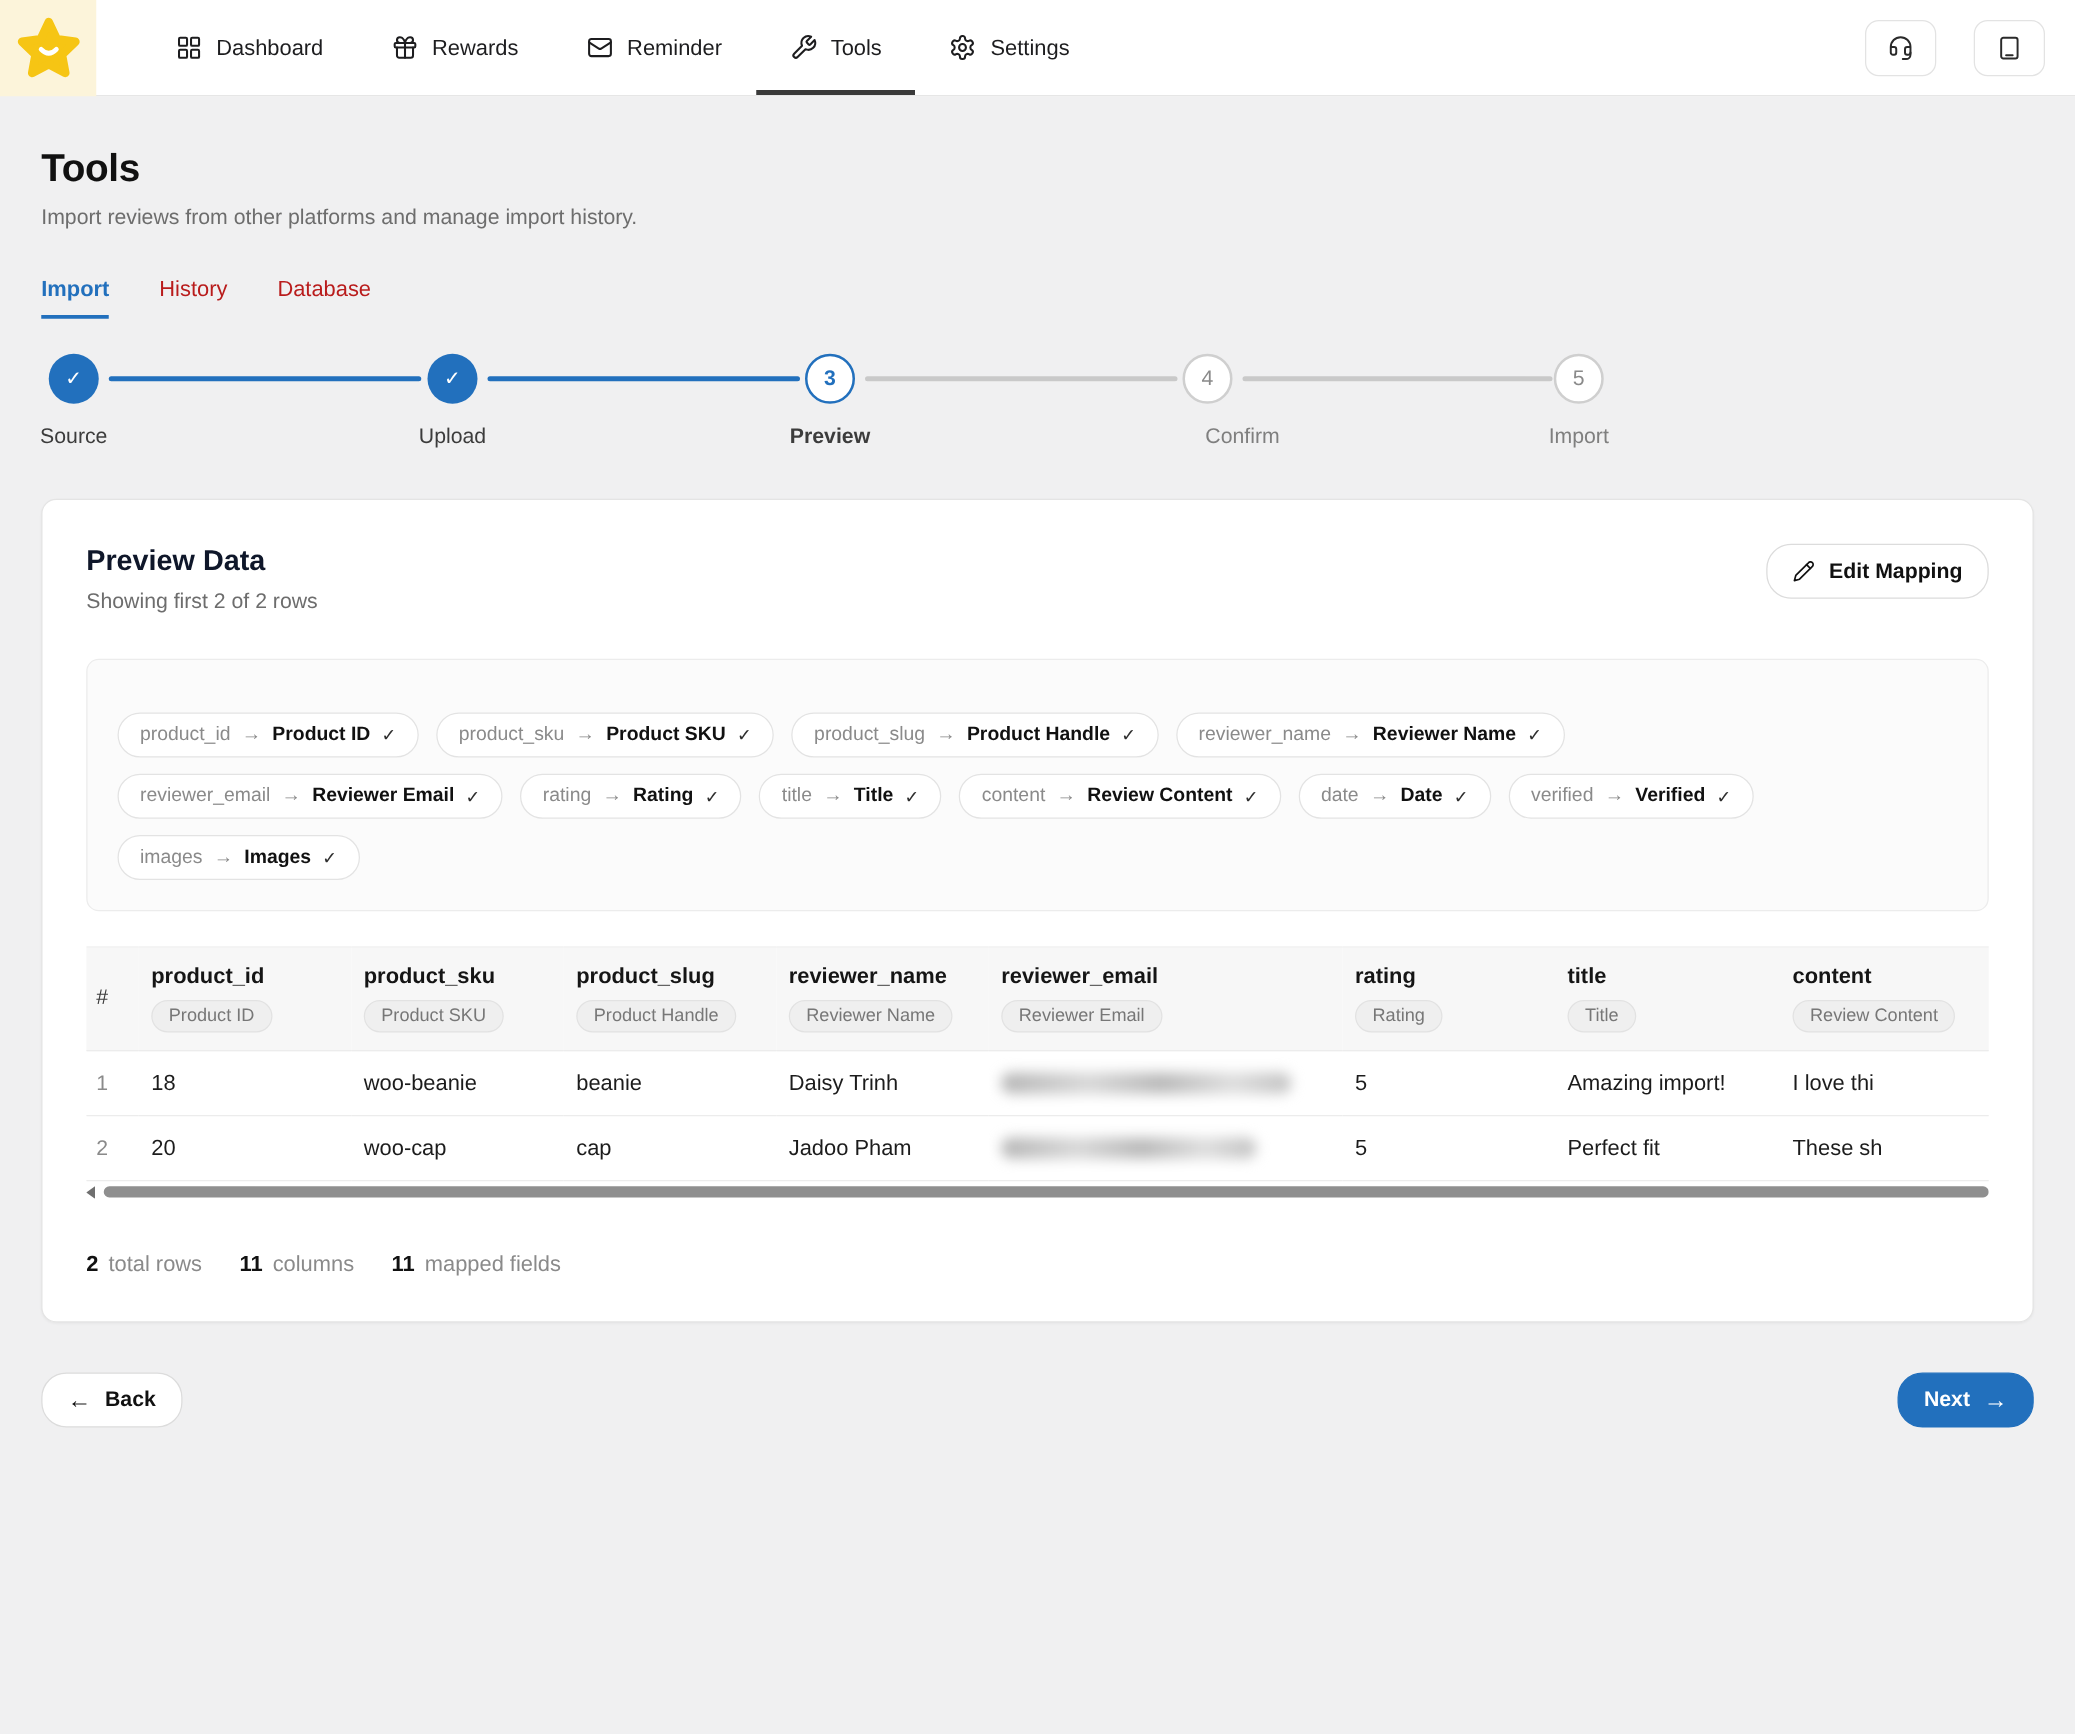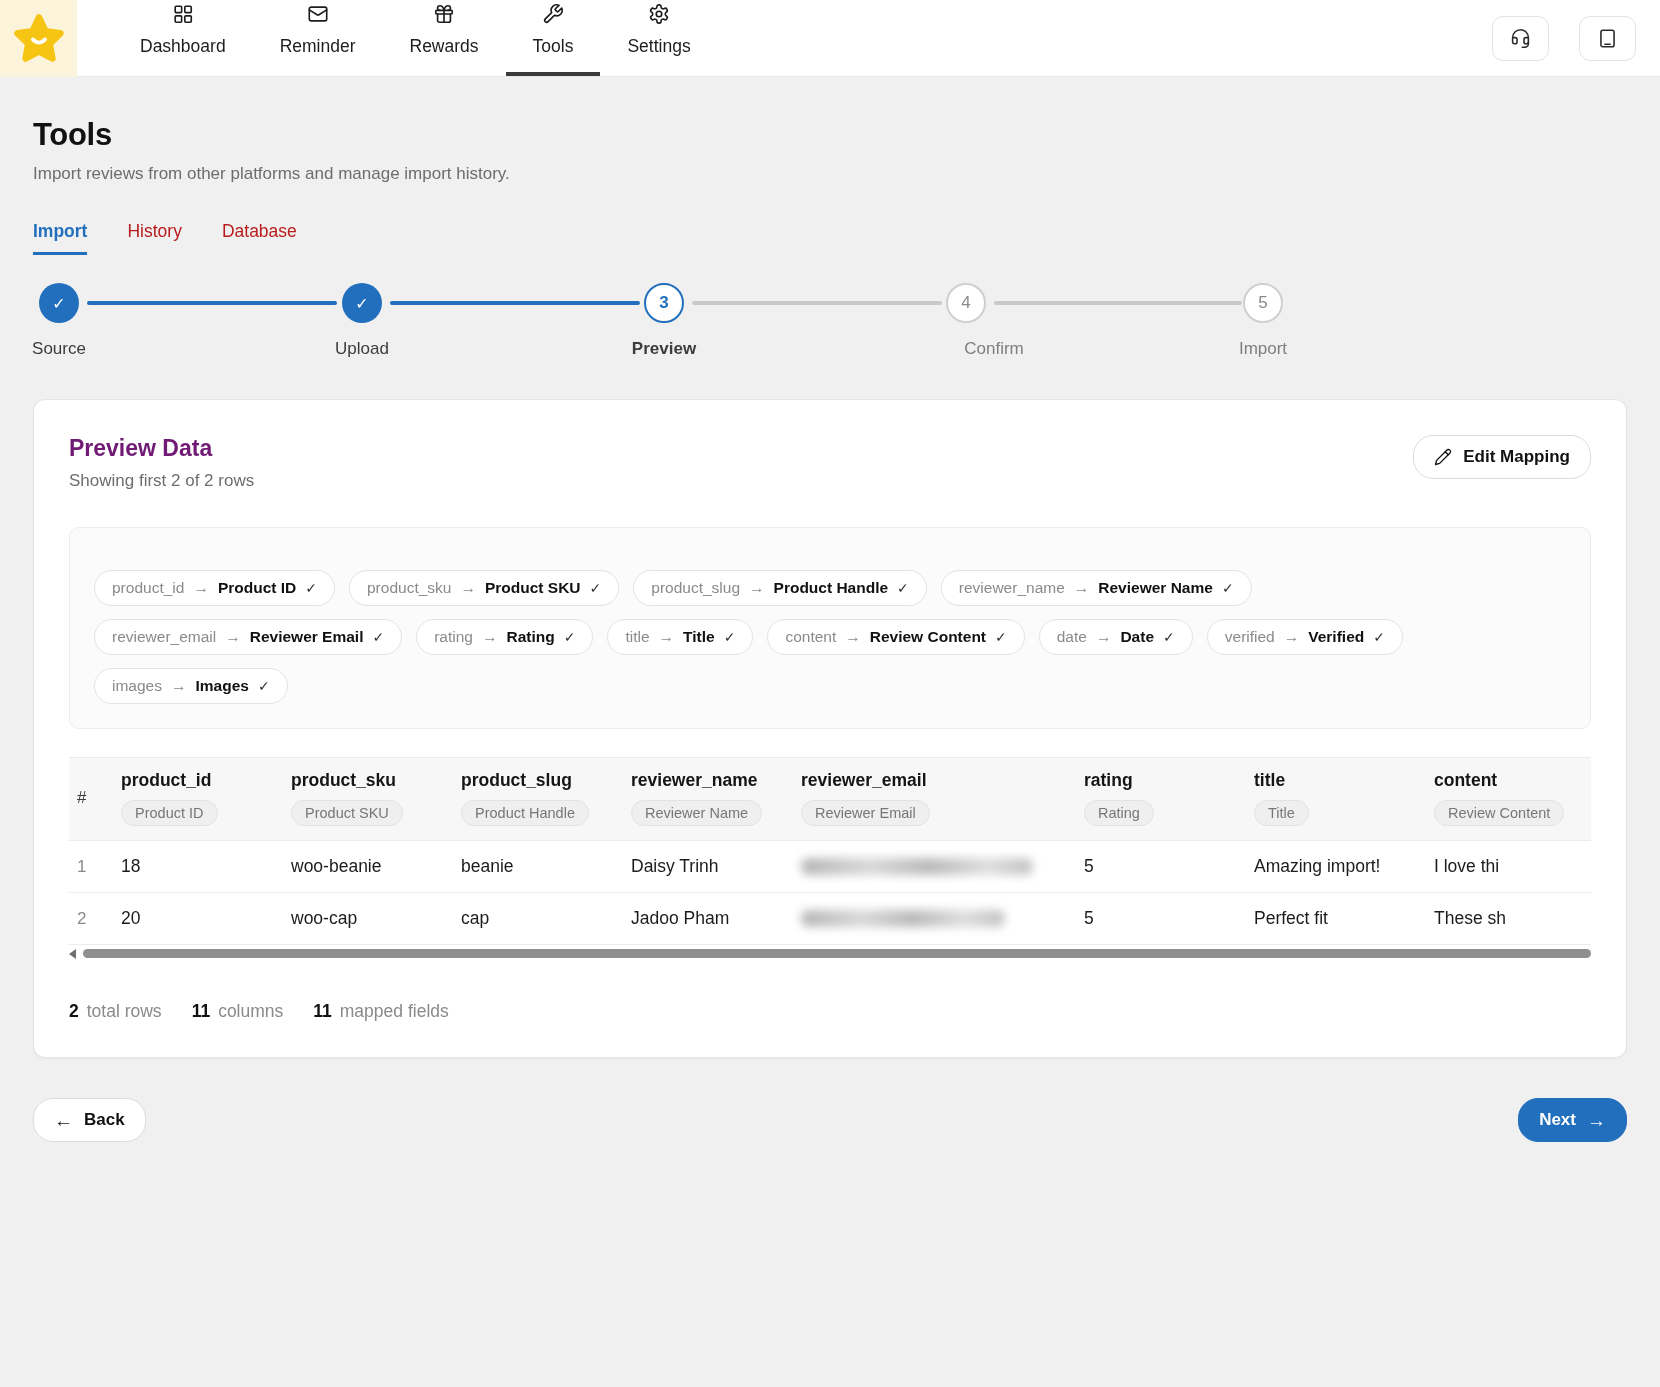--- a/index.html
+++ b/index.html
@@ -2,21 +2,21 @@
 <html style="--accent: #2270bd;"><head>
 <meta charset="utf-8">
 <style>
   * { margin:0; padding:0; box-sizing:border-box; }
   html,body { width:1660px; height:1387px; background:#f0f0f1; font-family:"Liberation Sans", sans-serif; color:#202223; }
 
   
   .topbar { position:relative; height:77px; background:#fff; border-bottom:1px solid #e6e6e6; display:flex; align-items:stretch; }
   .logo { width:77px; height:77px; background:#fcf4da; display:flex; align-items:center; justify-content:center; }
   .nav { display:flex; align-items:stretch; margin-left:36px; }
-  .nav-item { display:flex; align-items:center; gap:11px; padding:3px 27px; font-size:17.5px; color:#1d1d1f; cursor:pointer; position:relative;flex-direction:column; }
+  .nav-item { display:flex; align-items:center; gap:11px; padding:3px 27px; font-size:17.5px; color:#1d1d1f; cursor:pointer; position:relative; }
   .nav-item svg { width:22px; height:22px; stroke:#1d1d1f; fill:none; stroke-width:1.8; stroke-linecap:round; stroke-linejoin:round; }
   .nav-item.active::after { content:""; position:absolute; left:0; right:0; bottom:0; height:4px; background:#3a3a3a; }
   .top-actions { position:absolute; right:24px; top:16px; display:flex; gap:30px; }
   .icon-btn { width:57px; height:45px; background:#fff; border:1px solid #e3e3e3; border-radius:11px; display:flex; align-items:center; justify-content:center; cursor:pointer; }
   .icon-btn svg { width:21px; height:21px; stroke:#2a2a2a; fill:none; stroke-width:1.8; stroke-linecap:round; stroke-linejoin:round; }
 
   
   .content { padding:0 33px; }
   .page-title { margin-top:40px; font-size:31px; font-weight:700; color:#111; letter-spacing:-0.3px; }
   .page-sub { margin-top:11px; font-size:17px; color:#6d6d6d; }
@@ -35,21 +35,21 @@
   .step-label { position:absolute; top:56px; transform:translateX(-50%); font-size:17px; color:#3c3c3c; white-space:nowrap; }
   .step-label.upcoming { color:#7f7f7f; }
   .step-label.active { font-weight:600; }
   .step-line { position:absolute; top:18px; height:4px; border-radius:2px; }
   .step-line.done { background:var(--accent); }
   .step-line.todo { background:#c9c9c9; }
 
   
   .card { margin-top:34px; background:#fff; border:1px solid #e4e4e4; border-radius:12px; box-shadow:0 1px 2px rgba(0,0,0,.04); padding:35px; }
   .card-head { display:flex; justify-content:space-between; align-items:flex-start; }
-  .card-title { font-size:23px; font-weight:700; color:#701a75; }
+  .card-title { font-size:23px; font-weight:700; color:#0f172a; }
   .card-sub { margin-top:9px; font-size:17px; color:#6d6d6d; }
   .btn { display:inline-flex; align-items:center; gap:11px; border-radius:20px; font-size:17px; font-weight:600; cursor:pointer; border:1px solid #dcdcdc; background:#fff; color:#111; padding:11px 20px; }
   .btn svg { width:18px; height:18px; stroke:#111; fill:none; stroke-width:1.8; stroke-linecap:round; stroke-linejoin:round; }
   .btn.primary { background:var(--accent); border-color:var(--accent); color:#fff; }
 
   
   .map-box { margin-top:36px; background:#fbfbfb; border:1px solid #ececec; border-radius:10px; padding:24px; }
   .map-title { font-size:17.5px; font-weight:700; color:#151515; }
   .chips { margin-top:18px; display:flex; flex-wrap:wrap; gap:13px 14px; }
   .chip { display:inline-flex; align-items:center; gap:9px; background:#fff; border:1px solid #e3e3e3; border-radius:999px; padding:8px 17px; font-size:15.5px; white-space:nowrap; }
@@ -100,33 +100,33 @@
       <svg viewBox="0 0 24 24">
         <rect x="3.5" y="3.5" width="7" height="7" rx="1"></rect>
           <rect x="14" y="3.5" width="7" height="7" rx="1"></rect>
         <rect x="3.5" y="14" width="7" height="7" rx="1"></rect>
           <rect x="14" y="14" width="7" height="7" rx="1"></rect>
       </svg>
       <span>Dashboard</span>
     </div>
     <div class="nav-item">
       <svg viewBox="0 0 24 24">
-        <rect x="2.5" y="4.5" width="19" height="15" rx="2"></rect>
-          <path d="m21.5 7.5-8.47 5.39a1.94 1.94 0 0 1-2.06 0L2.5 7.5"></path>
-      </svg>
-      <span>Reminder</span>
-    </div>
-    <div class="nav-item">
-      <svg viewBox="0 0 24 24">
         <rect x="3" y="8" width="18" height="4" rx="1"></rect>
           <path d="M12 8v13"></path>
           <path d="M19 12v7a2 2 0 0 1-2 2H7a2 2 0 0 1-2-2v-7"></path>
         <path d="M7.5 8a2.5 2.5 0 0 1 0-5C11 3 12 8 12 8s1-5 4.5-5a2.5 2.5 0 0 1 0 5"></path>
       </svg>
       <span>Rewards</span>
+    </div>
+    <div class="nav-item">
+      <svg viewBox="0 0 24 24">
+        <rect x="2.5" y="4.5" width="19" height="15" rx="2"></rect>
+          <path d="m21.5 7.5-8.47 5.39a1.94 1.94 0 0 1-2.06 0L2.5 7.5"></path>
+      </svg>
+      <span>Reminder</span>
     </div>
     <div class="nav-item active">
       <svg viewBox="0 0 24 24">
         <path d="M14.7 6.3a1 1 0 0 0 0 1.4l1.6 1.6a1 1 0 0 0 1.4 0l3.77-3.77a6 6 0 0 1-7.94 7.94l-6.91 6.91a2.12 2.12 0 0 1-3-3l6.91-6.91a6 6 0 0 1 7.94-7.94l-3.76 3.76z"></path>
       </svg>
       <span>Tools</span>
     </div>
     <div class="nav-item">
       <svg viewBox="0 0 24 24">
         <path d="M12.22 2h-.44a2 2 0 0 0-2 2v.18a2 2 0 0 1-1 1.73l-.43.25a2 2 0 0 1-2 0l-.15-.08a2 2 0 0 0-2.73.73l-.22.38a2 2 0 0 0 .73 2.73l.15.1a2 2 0 0 1 1 1.72v.51a2 2 0 0 1-1 1.74l-.15.09a2 2 0 0 0-.73 2.73l.22.38a2 2 0 0 0 2.73.73l.15-.08a2 2 0 0 1 2 0l.43.25a2 2 0 0 1 1 1.73V20a2 2 0 0 0 2 2h.44a2 2 0 0 0 2-2v-.18a2 2 0 0 1 1-1.73l.43-.25a2 2 0 0 1 2 0l.15.08a2 2 0 0 0 2.73-.73l.22-.39a2 2 0 0 0-.73-2.73l-.15-.08a2 2 0 0 1-1-1.74v-.5a2 2 0 0 1 1-1.74l.15-.09a2 2 0 0 0 .73-2.73l-.22-.38a2 2 0 0 0-2.73-.73l-.15.08a2 2 0 0 1-2 0l-.43-.25a2 2 0 0 1-1-1.73V4a2 2 0 0 0-2-2z"></path>

